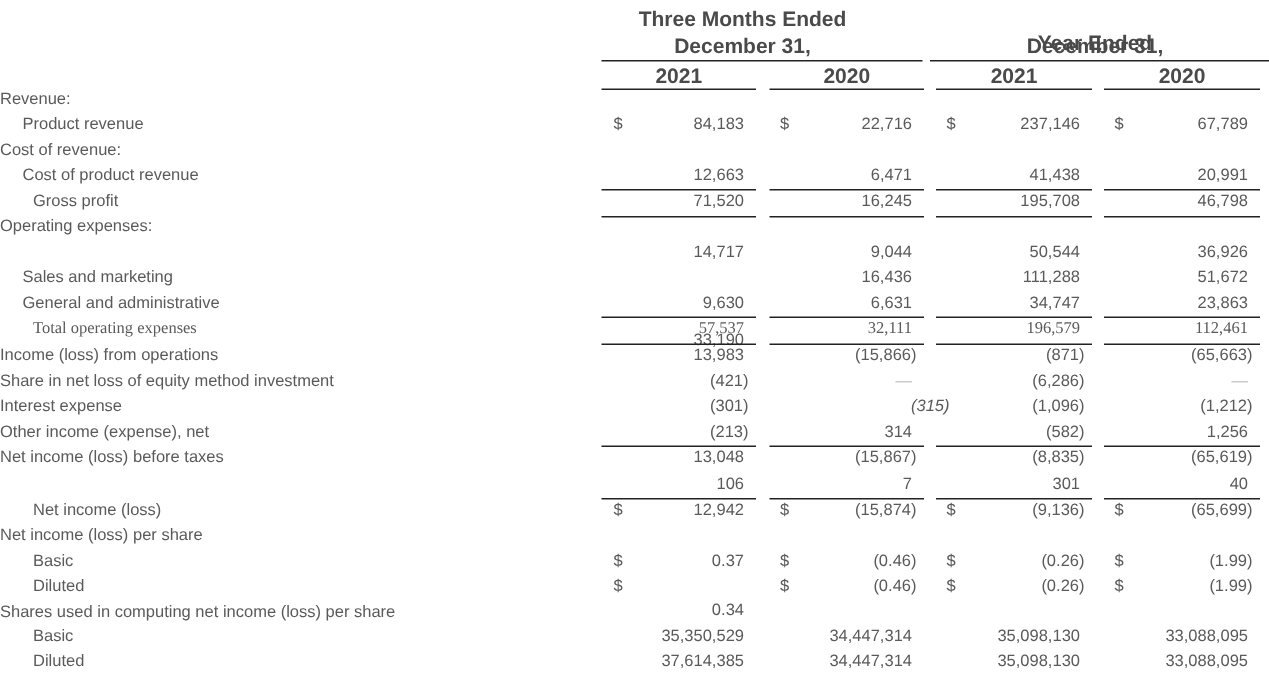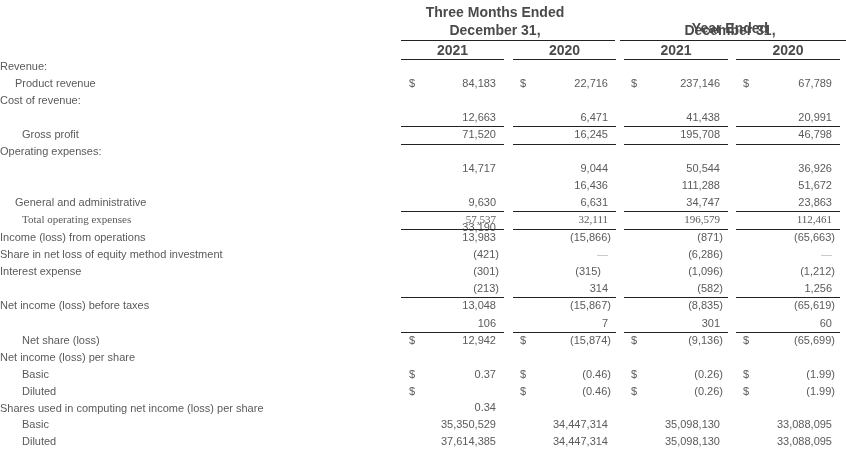--- a/index.html
+++ b/index.html
@@ -96,20 +96,21 @@
     <span class="val" style="left:640px; width:80px;">237,146</span>
     <span class="cur" style="left:743px;">$</span>
     <span class="val" style="left:752px; width:80px;">67,789</span>
   </div>
 
   <div class="row" style="top:92px;">
     <span class="label">Cost of revenue:</span>
   </div>
 
   <div class="row" style="top:109px;">
+    <span class="label ind1">Cost of product revenue</span>
     <span class="val" style="left:420px; width:76px;">12,663</span>
     <span class="val" style="left:530px; width:78px;">6,471</span>
     <span class="val" style="left:640px; width:80px;">41,438</span>
     <span class="val" style="left:752px; width:80px;">20,991</span>
   </div>
 
   <div class="hline" style="left:401px; width:103px; top:126px;"></div>
   <div class="hline" style="left:513px; width:103px; top:126px;"></div>
   <div class="hline" style="left:624px; width:104px; top:126px;"></div>
   <div class="hline" style="left:736px; width:104px; top:126px;"></div>
@@ -132,20 +133,21 @@
   </div>
 
   <div class="row" style="top:160px;">
     <span class="val" style="left:420px; width:76px;">14,717</span>
     <span class="val" style="left:530px; width:78px;">9,044</span>
     <span class="val" style="left:640px; width:80px;">50,544</span>
     <span class="val" style="left:752px; width:80px;">36,926</span>
   </div>
 
   <div class="row" style="top:177px;">
+    <span class="label ind1">Sales and marketing</span>
     <span class="val" style="left:420px; width:76px;margin-top:42px;">33,190</span>
     <span class="val" style="left:530px; width:78px;">16,436</span>
     <span class="val" style="left:640px; width:80px;">111,288</span>
     <span class="val" style="left:752px; width:80px;">51,672</span>
   </div>
 
   <div class="row" style="top:194px;">
     <span class="label ind1">General and administrative</span>
     <span class="val" style="left:420px; width:76px;">9,630</span>
     <span class="val" style="left:530px; width:78px;">6,631</span>
@@ -183,26 +185,27 @@
     <span class="label">Share in net loss of equity method investment</span>
     <span class="val" style="left:420px; width:79px;">(421)</span>
     <span class="val" style="left:530px; width:78px; color:#bbb;">—</span>
     <span class="val" style="left:640px; width:83px;">(6,286)</span>
     <span class="val" style="left:752px; width:80px; color:#bbb;">—</span>
   </div>
 
   <div class="row" style="top:263px;">
     <span class="label">Interest expense</span>
     <span class="val" style="left:420px; width:79px;">(301)</span>
-    <span class="val" style="left:520px; width:81px;">(315)</span>
+    <span class="val" style="left:552px; width:81px;font-style:italic;">(315)</span>
     <span class="val" style="left:640px; width:83px;">(1,096)</span>
     <span class="val" style="left:752px; width:83px;">(1,212)</span>
   </div>
 
   <div class="row" style="top:280px;">
+    <span class="label">Other income (expense), net</span>
     <span class="val" style="left:420px; width:79px;">(213)</span>
     <span class="val" style="left:530px; width:78px;">314</span>
     <span class="val" style="left:640px; width:83px;">(582)</span>
     <span class="val" style="left:752px; width:80px;">1,256</span>
   </div>
 
   <div class="hline" style="left:401px; width:103px; top:297px;"></div>
   <div class="hline" style="left:513px; width:103px; top:297px;"></div>
   <div class="hline" style="left:624px; width:104px; top:297px;"></div>
   <div class="hline" style="left:736px; width:104px; top:297px;"></div>
@@ -212,30 +215,30 @@
     <span class="val" style="left:420px; width:76px;text-align:right;">13,048</span>
     <span class="val" style="left:530px; width:81px;">(15,867)</span>
     <span class="val" style="left:640px; width:83px;">(8,835)</span>
     <span class="val" style="left:752px; width:83px;">(65,619)</span>
   </div>
 
   <div class="row" style="top:315px;">
     <span class="val" style="left:420px; width:76px;">106</span>
     <span class="val" style="left:530px; width:78px;">7</span>
     <span class="val" style="left:640px; width:80px;">301</span>
-    <span class="val" style="left:752px; width:80px;">60</span>
+    <span class="val" style="left:752px; width:80px;">40</span>
   </div>
 
   <div class="hline" style="left:401px; width:103px; top:332px;"></div>
   <div class="hline" style="left:513px; width:103px; top:332px;"></div>
   <div class="hline" style="left:624px; width:104px; top:332px;"></div>
   <div class="hline" style="left:736px; width:104px; top:332px;"></div>
 
   <div class="row" style="top:332px;">
-    <span class="label ind2">Net share (loss)</span>
+    <span class="label ind2">Net income (loss)</span>
     <span class="cur" style="left:409px;">$</span>
     <span class="val" style="left:420px; width:76px;">12,942</span>
     <span class="cur" style="left:520px;">$</span>
     <span class="val" style="left:530px; width:81px;">(15,874)</span>
     <span class="cur" style="left:631px;">$</span>
     <span class="val" style="left:640px; width:83px;">(9,136)</span>
     <span class="cur" style="left:743px;">$</span>
     <span class="val" style="left:752px; width:83px;">(65,699)</span>
   </div>
 

